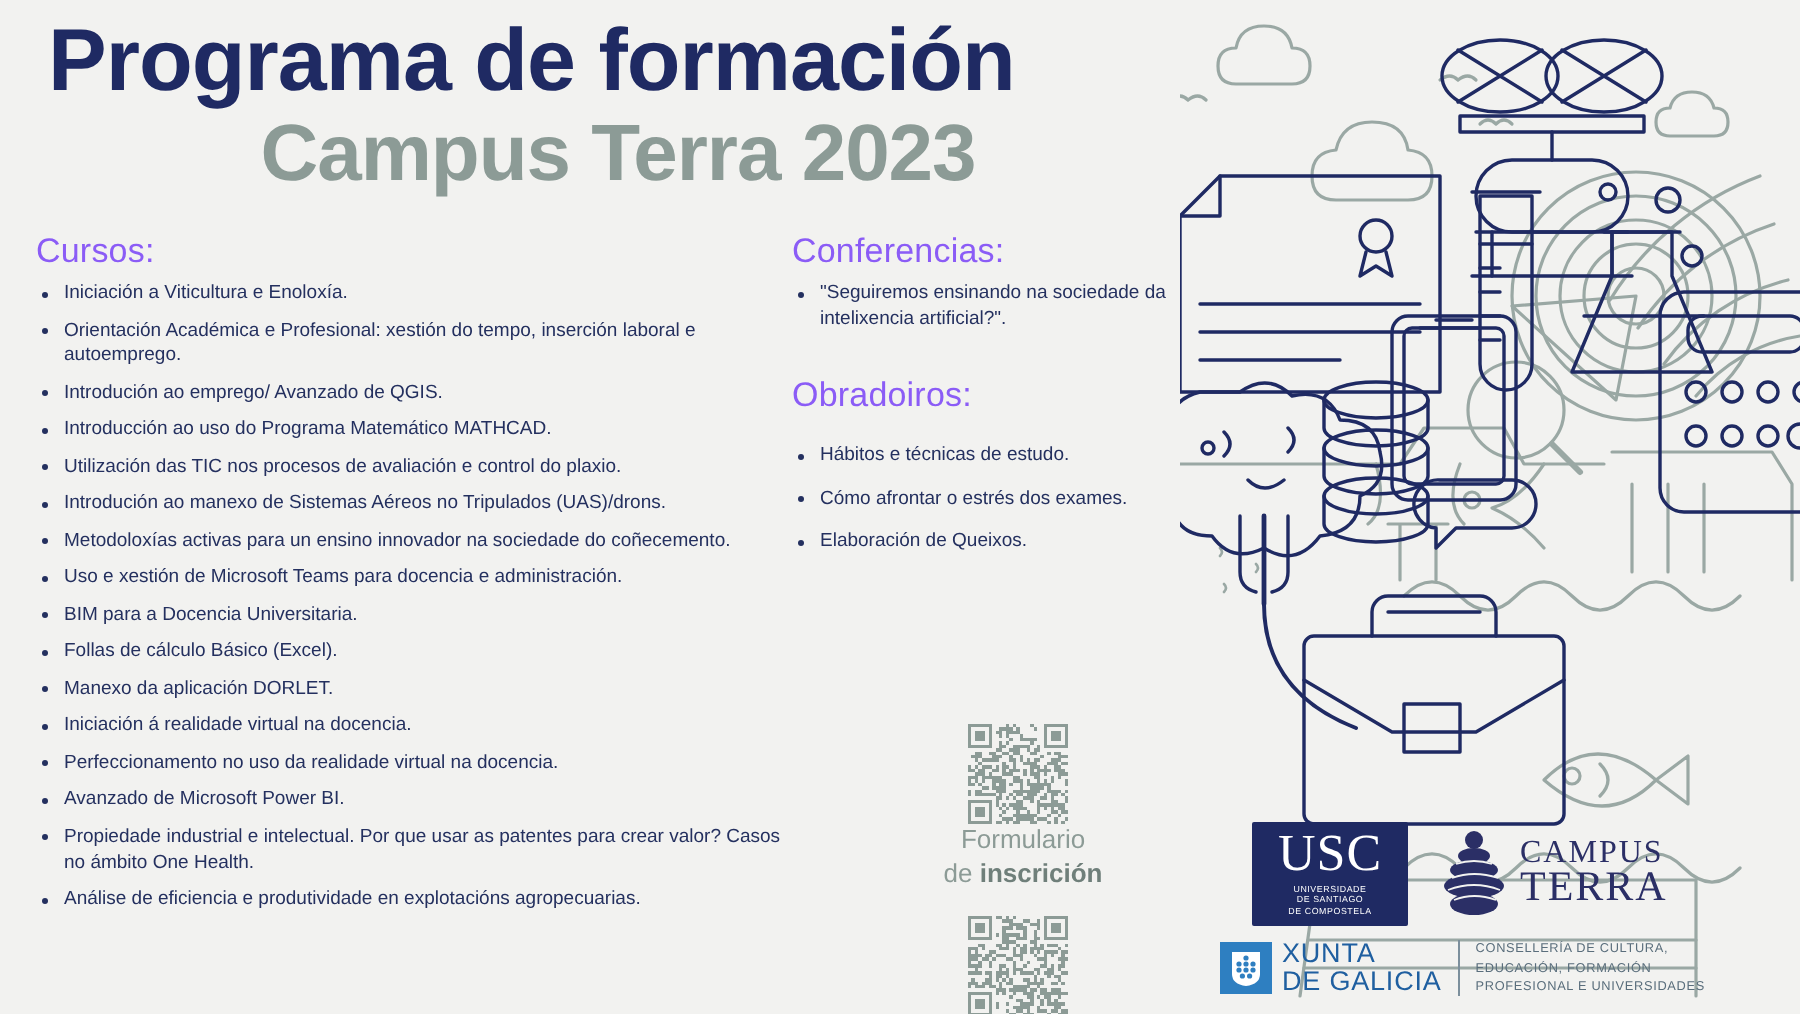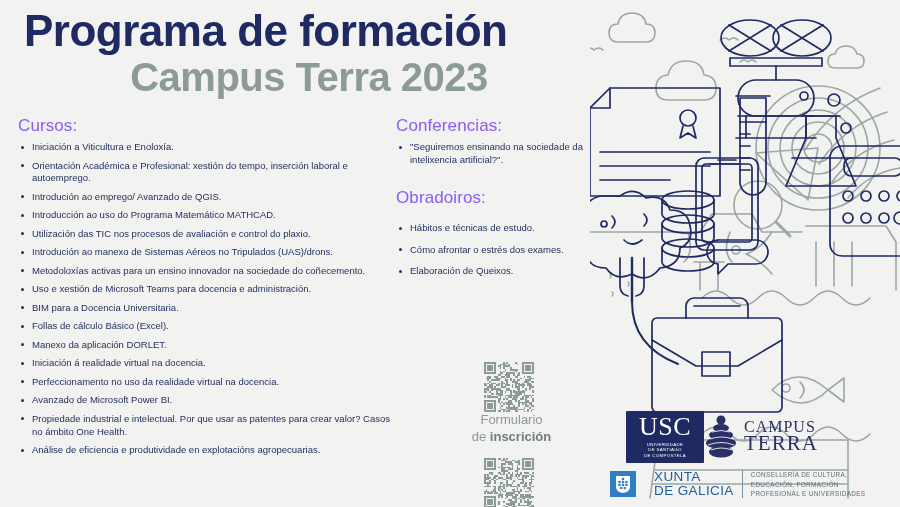--- a/index.html
+++ b/index.html
@@ -72,21 +72,21 @@
     text-align:center;
     font-size:13px;
     color:#8c9b96;
     line-height:1.3;
     padding-left:6px;
   }
   .qr-label b { color:#6f7f7a; font-weight:bold; }
 
   
   .logos { position:absolute; right:10px; bottom:8px; width:280px; }
-  .logos-top { display:flex; align-items:center; justify-content:flex-start; margin-bottom:7px; padding-left:16px;}
+  .logos-top { display:flex; align-items:center; justify-content:flex-start; gap:16px; margin-bottom:7px; padding-left:16px;}
   .usc-logo {
     background:#1f2a63; color:#ffffff;
     width:78px; height:52px;
     display:flex; flex-direction:column;
     align-items:center; justify-content:center;
     border-radius:1px;
   }
   .usc-logo .usc-letters {
     font-family:"Liberation Serif", serif;
     font-size:26px; line-height:0.95; letter-spacing:0.5px;
@@ -98,21 +98,21 @@
   .ct-logo { display:flex; align-items:center; gap:6px; }
   .ct-text {
     font-family:"Liberation Serif", serif;
     color:#2b2f66;
     line-height:0.95;
   }
   .ct-text .ct1 { font-size:16px; letter-spacing:1px; display:block; }
   .ct-text .ct2 { font-size:21px; letter-spacing:1px; display:block; }
 
   .logos-bottom { display:flex; align-items:center; gap:8px; }
-  .xunta { display:flex; align-items:center; gap:18px; }
+  .xunta { display:flex; align-items:center; gap:5px; }
   .xunta-shield {
     width:26px; height:26px; background:#2e7fc1;
     display:flex; align-items:center; justify-content:center;
   }
   .xunta-text { color:#1f5fa0; font-size:13.5px; line-height:1.08; letter-spacing:0.4px;}
   .cons-div { width:1px; height:28px; background:#7c8f9c; }
   .cons-text {
     color:#5a6e7c; font-size:6.4px; line-height:1.5;
     letter-spacing:0.35px;
   }

